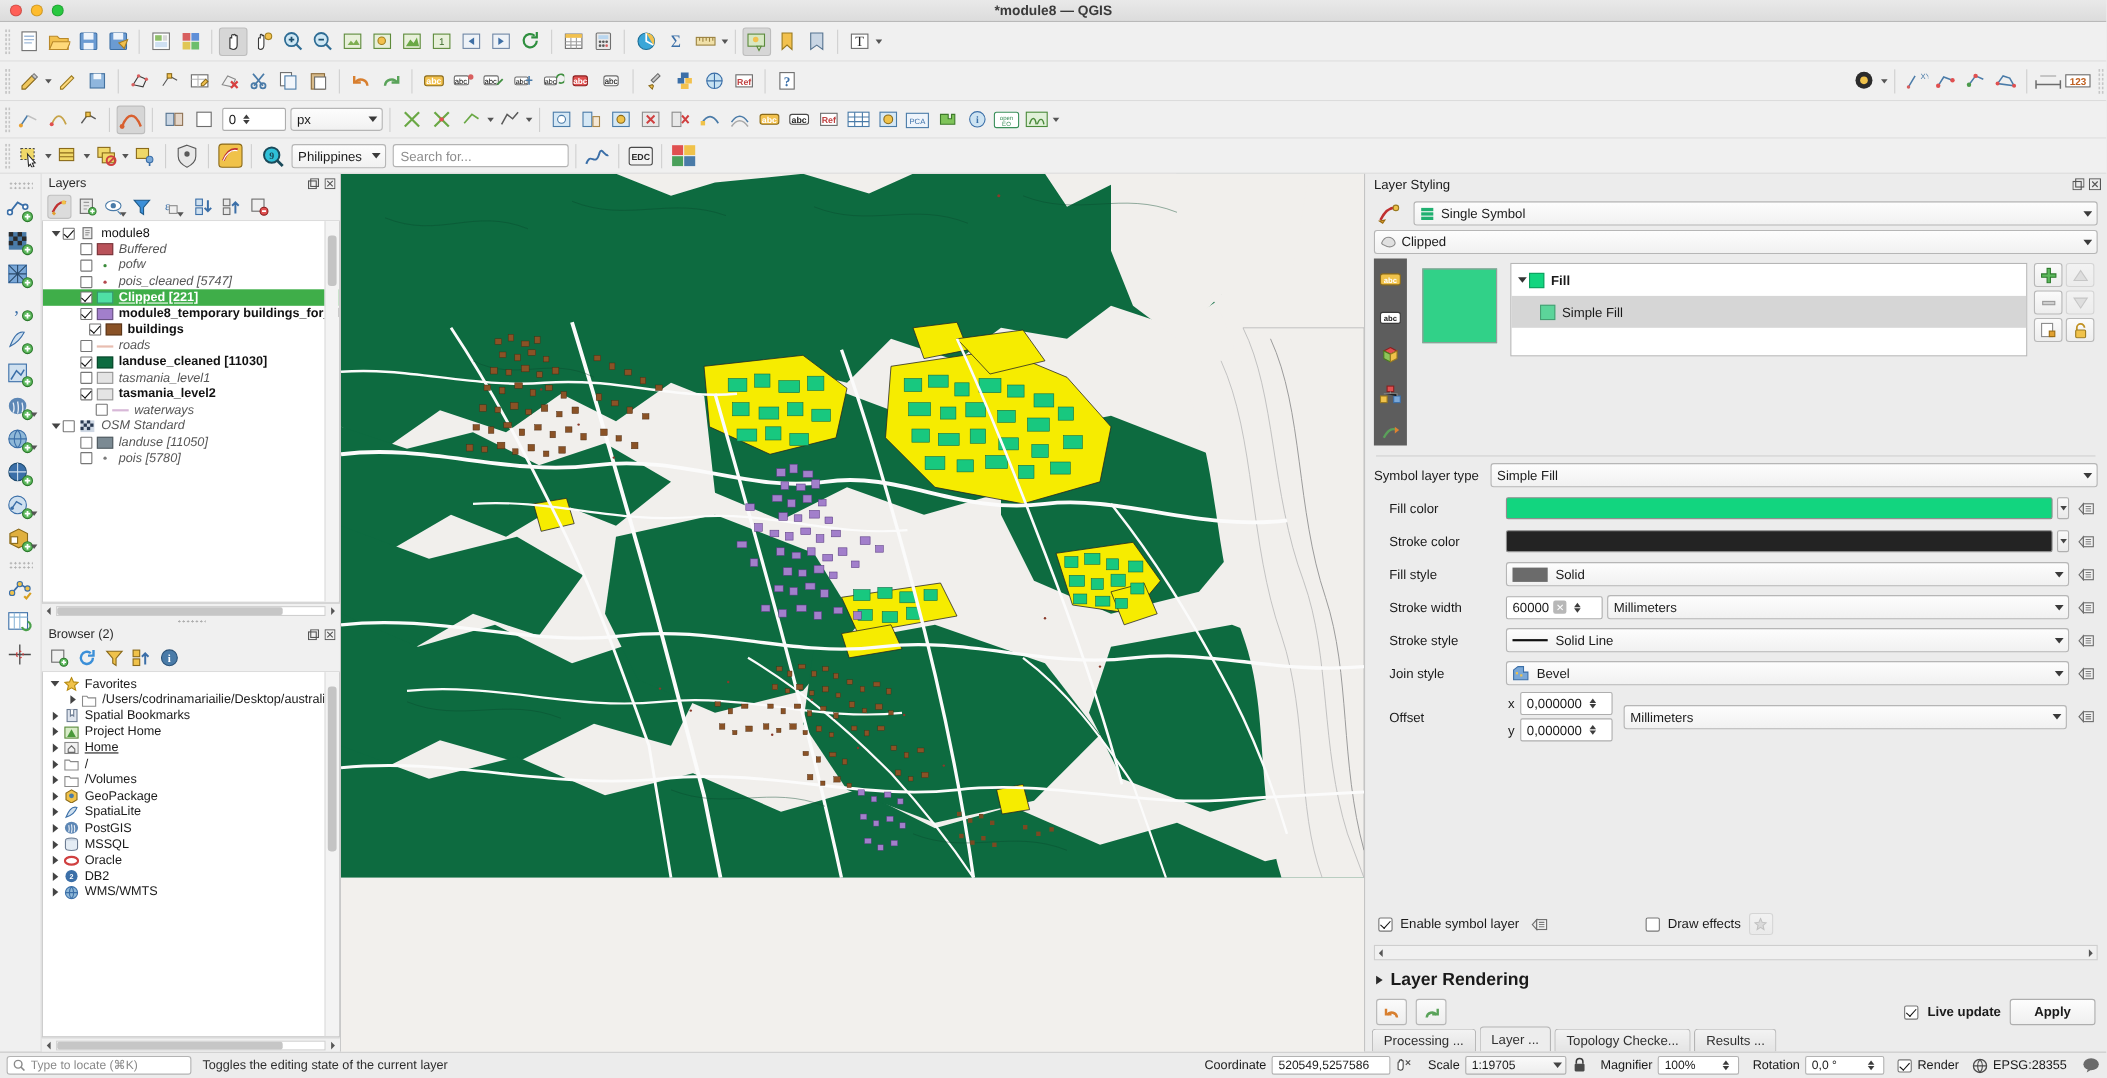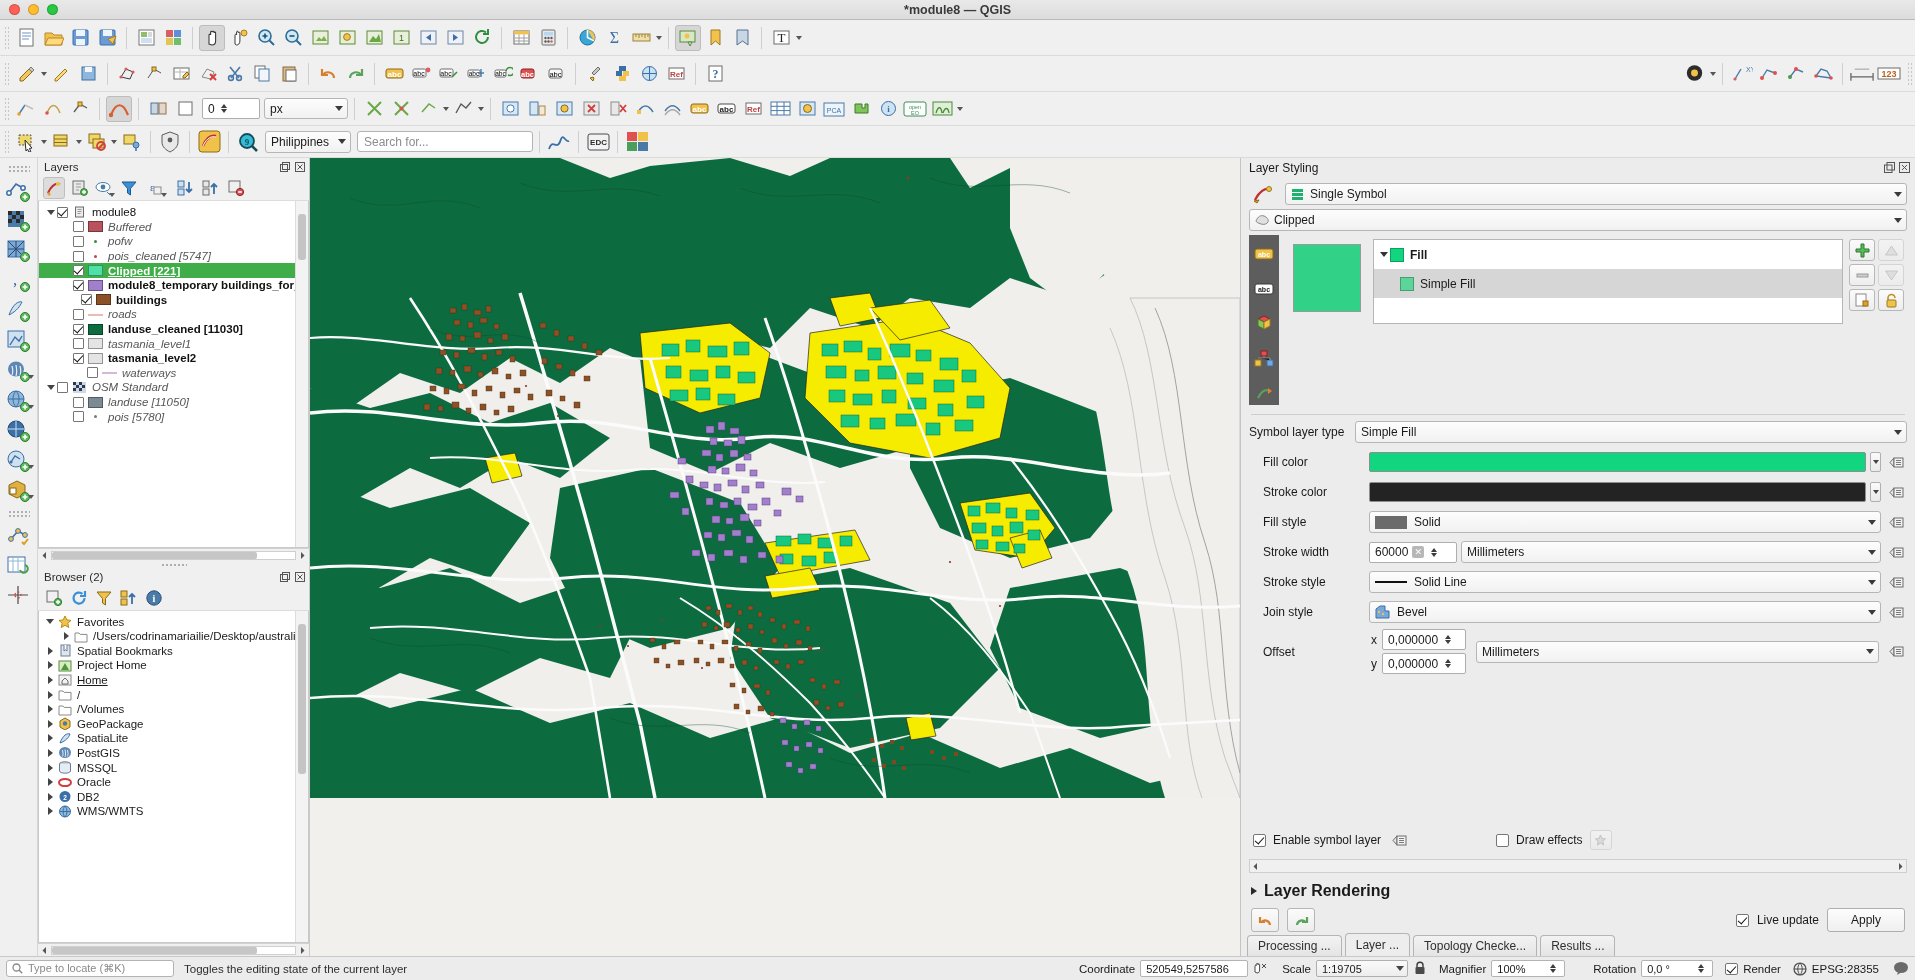--- a/index.html
+++ b/index.html
@@ -172,21 +172,21 @@
   .xylbl{ width:8px; text-align:right; font-size:12px;}
 
   .chkrow{ display:flex; align-items:center; gap:7px; margin:12px 8px 0 12px; font-size:12px;}
   .cbx{ width:13px;height:13px;border:1px solid #767676;background:#fff;border-radius:2px;position:relative;flex:0 0 13px;}
   .cbx.on:after{content:"";position:absolute;left:3px;top:0px;width:4px;height:8px;border:solid #111;border-width:0 1.7px 1.7px 0;transform:rotate(42deg);}
 
   .rdscroll{ height:14px; margin:8px 8px 0 8px; background:#f0f0f0; border:1px solid #cecece; display:flex;align-items:center;justify-content:space-between;padding:0 2px;}
   .lrrow{ display:flex; align-items:center; gap:7px; margin:9px 8px 0 10px; font-size:16px; font-weight:bold;}
   .lrrow .tri{ width:0;height:0;border-top:4.5px solid transparent;border-bottom:4.5px solid transparent;border-left:6px solid #2a2a2a;}
 
-  .applyrow{ display:flex; align-items:center; margin:8px 10px 0 10px; gap:8px;}
+  .applyrow{ display:flex; align-items:center; margin:8px 10px 0 10px; gap:8px;font-weight:bold;}
   .undobtn{ width:28px;height:24px;background:linear-gradient(#fbfbfb,#ededed);border:1px solid #b6b6b6;border-radius:3px;display:flex;align-items:center;justify-content:center;}
   .applybtn{ height:24px; min-width:78px; background:linear-gradient(#fdfdfd,#efefef); border:1px solid #aeaeae; border-radius:3px;
      display:flex;align-items:center;justify-content:center; font-size:12px; padding:0 14px;}
 
   .tabsrow{ display:flex; align-items:flex-end; gap:3px; padding:0 6px; height:24px; flex:0 0 24px; margin-top:auto;}
   .tab{ height:21px; padding:0 10px; background:linear-gradient(#f3f3f3,#e4e4e4); border:1px solid #b4b4b4; border-bottom:none;
     border-radius:4px 4px 0 0; display:flex;align-items:center; font-size:12px; color:#303030;}
   .tab.act{ background:#ededed; height:23px; }
 
   
@@ -848,21 +848,21 @@
         <svg width="24" height="24" viewBox="0 0 24 24">
           <circle cx="11" cy="11" r="7" fill="#2fc0d8" stroke="#1a4a5a" stroke-width="1.8"></circle>
           <path d="M16 16l5 5" stroke="#1a4a5a" stroke-width="2.6"></path>
           <text x="11" y="14.5" font-size="9" text-anchor="middle" fill="#1a4a5a" font-family="Liberation Serif" font-weight="bold">9</text>
         </svg>
       </div>
     <div class="combo" style="width:86px; margin-left:3px;">
       <span class="cv">Philippines</span>
       <span class="ar"></span>
     </div>
-    <div style="width:176px; height:21px; background:#fff; border:1px solid #b3b3b3; border-radius:3px; margin-left:5px; display:flex; align-items:center; padding:0 6px; color:#8d8d8d; font-size:12px;">
+    <div style="width:160px; height:21px; background:#fff; border:1px solid #b3b3b3; border-radius:3px; margin-left:5px; display:flex; align-items:center; padding:0 6px; color:#8d8d8d; font-size:12px;">
       <span>Search for...</span>
     </div>
     <div class="sep"></div>
     <div class="tbtn">
         <svg width="24" height="22" viewBox="0 0 24 22">
           <path d="M2 18c4-12 8 4 12-10 2-6 5 4 8 2" fill="none" stroke="#3b6fa8" stroke-width="1.8"></path>
         </svg>
       </div>
     <div class="sep"></div>
     <div class="tbtn">
@@ -2219,21 +2219,21 @@
       <span>Magnifier</span>
       <span class="stfield" style="width:74px">
         <span style="flex:1 1 auto">100%</span>
         <span class="spinup">
             <i class="u"></i>
             <i class="d"></i>
           </span>
       </span>
     </span>
 
-    <span class="stgrp" style="margin-left:22px">
+    <span class="stgrp" style="margin-left:6px">
       <span>Rotation</span>
       <span class="stfield" style="width:72px">
         <span style="flex:1 1 auto">0,0 °</span>
         <span class="spinup">
             <i class="u"></i>
             <i class="d"></i>
           </span>
       </span>
     </span>
 

